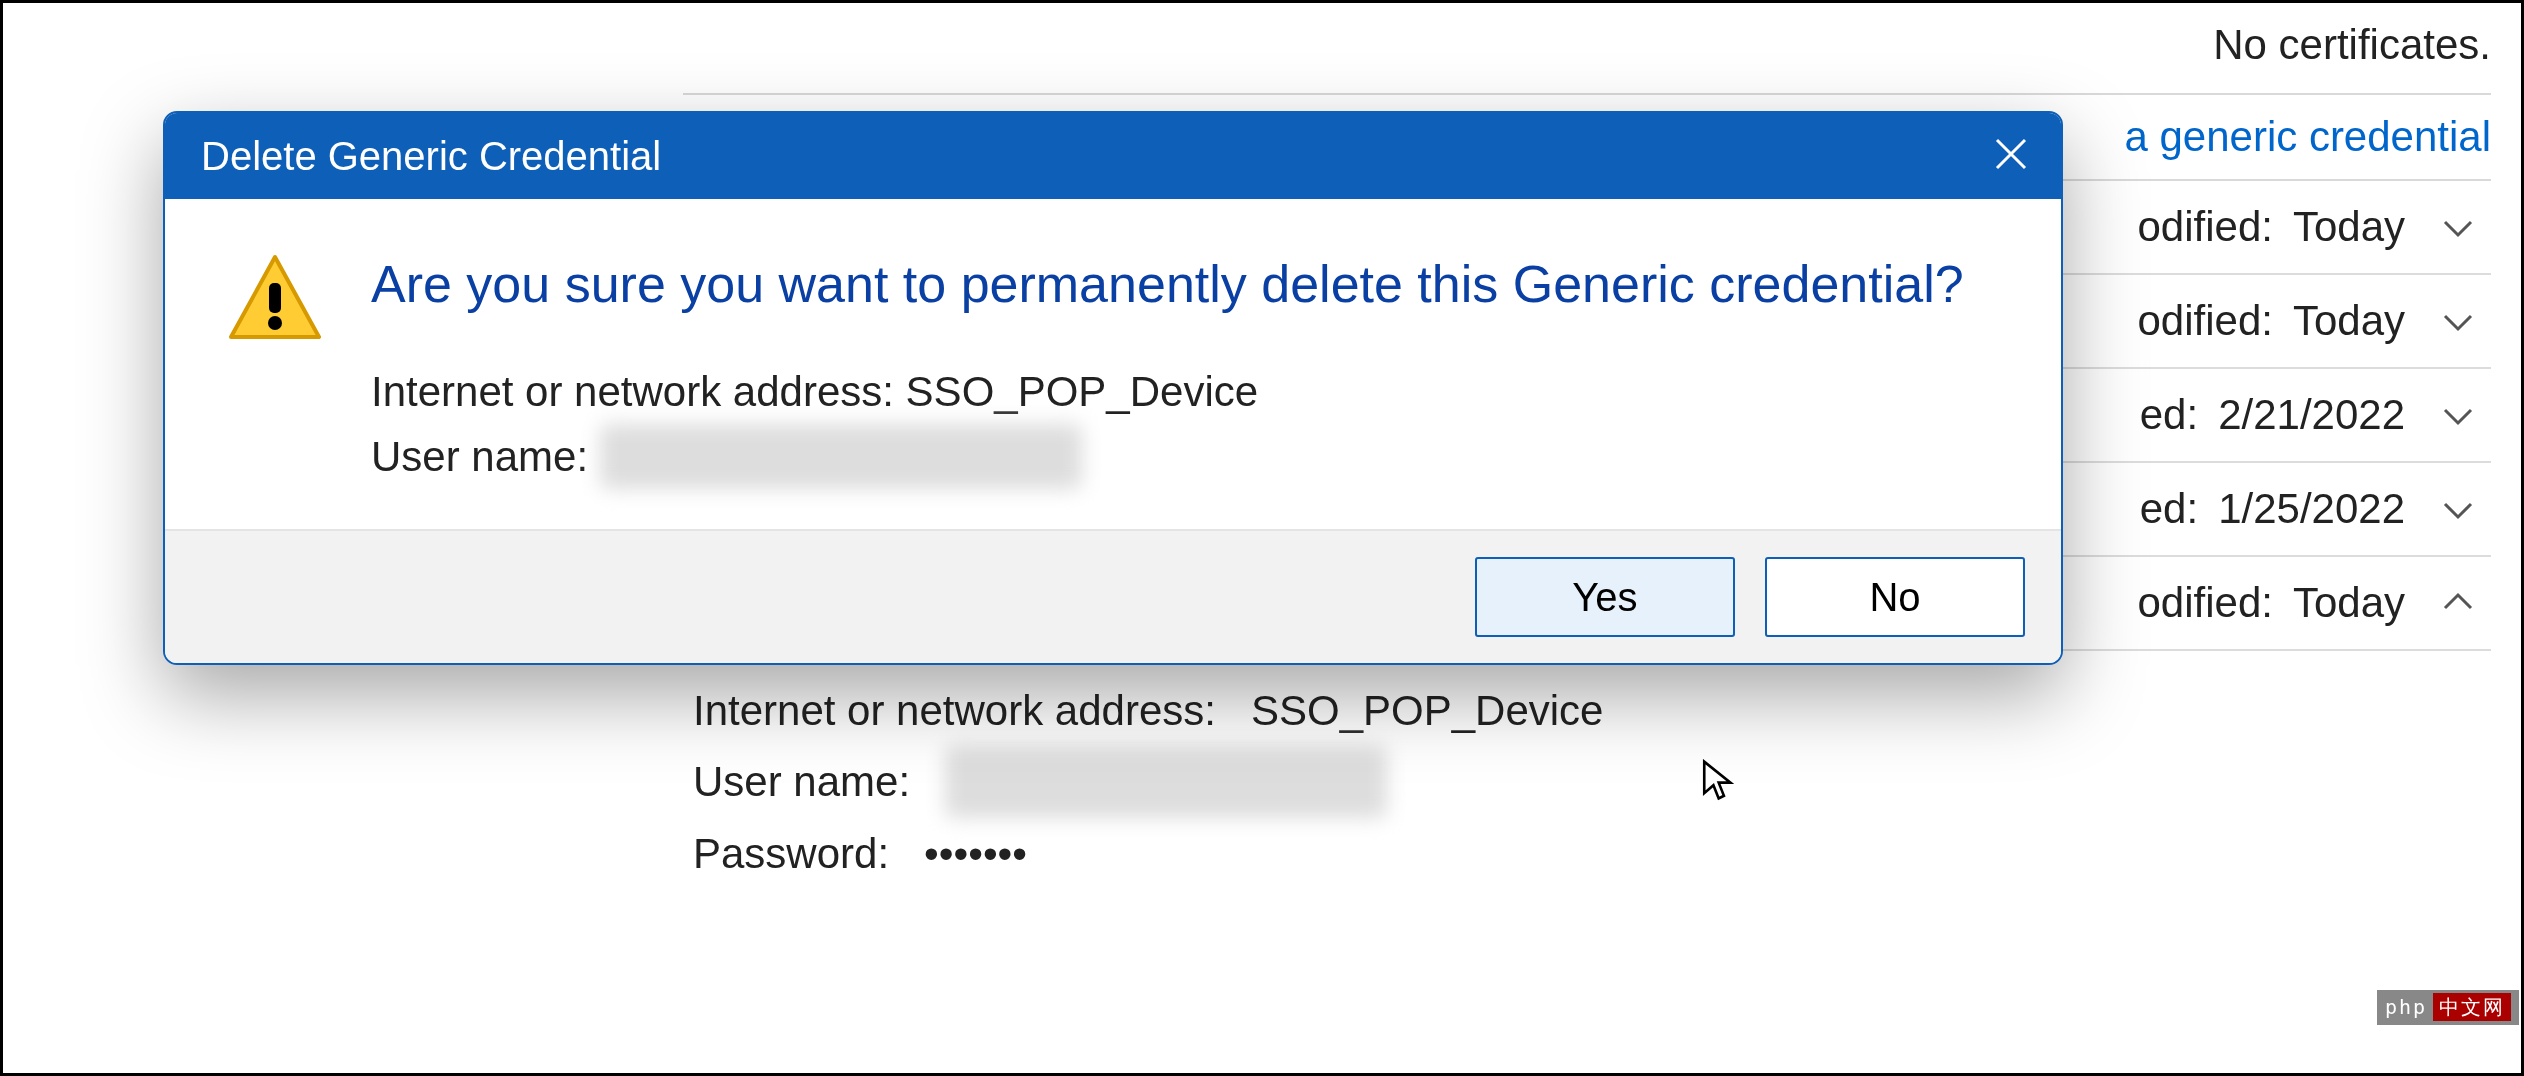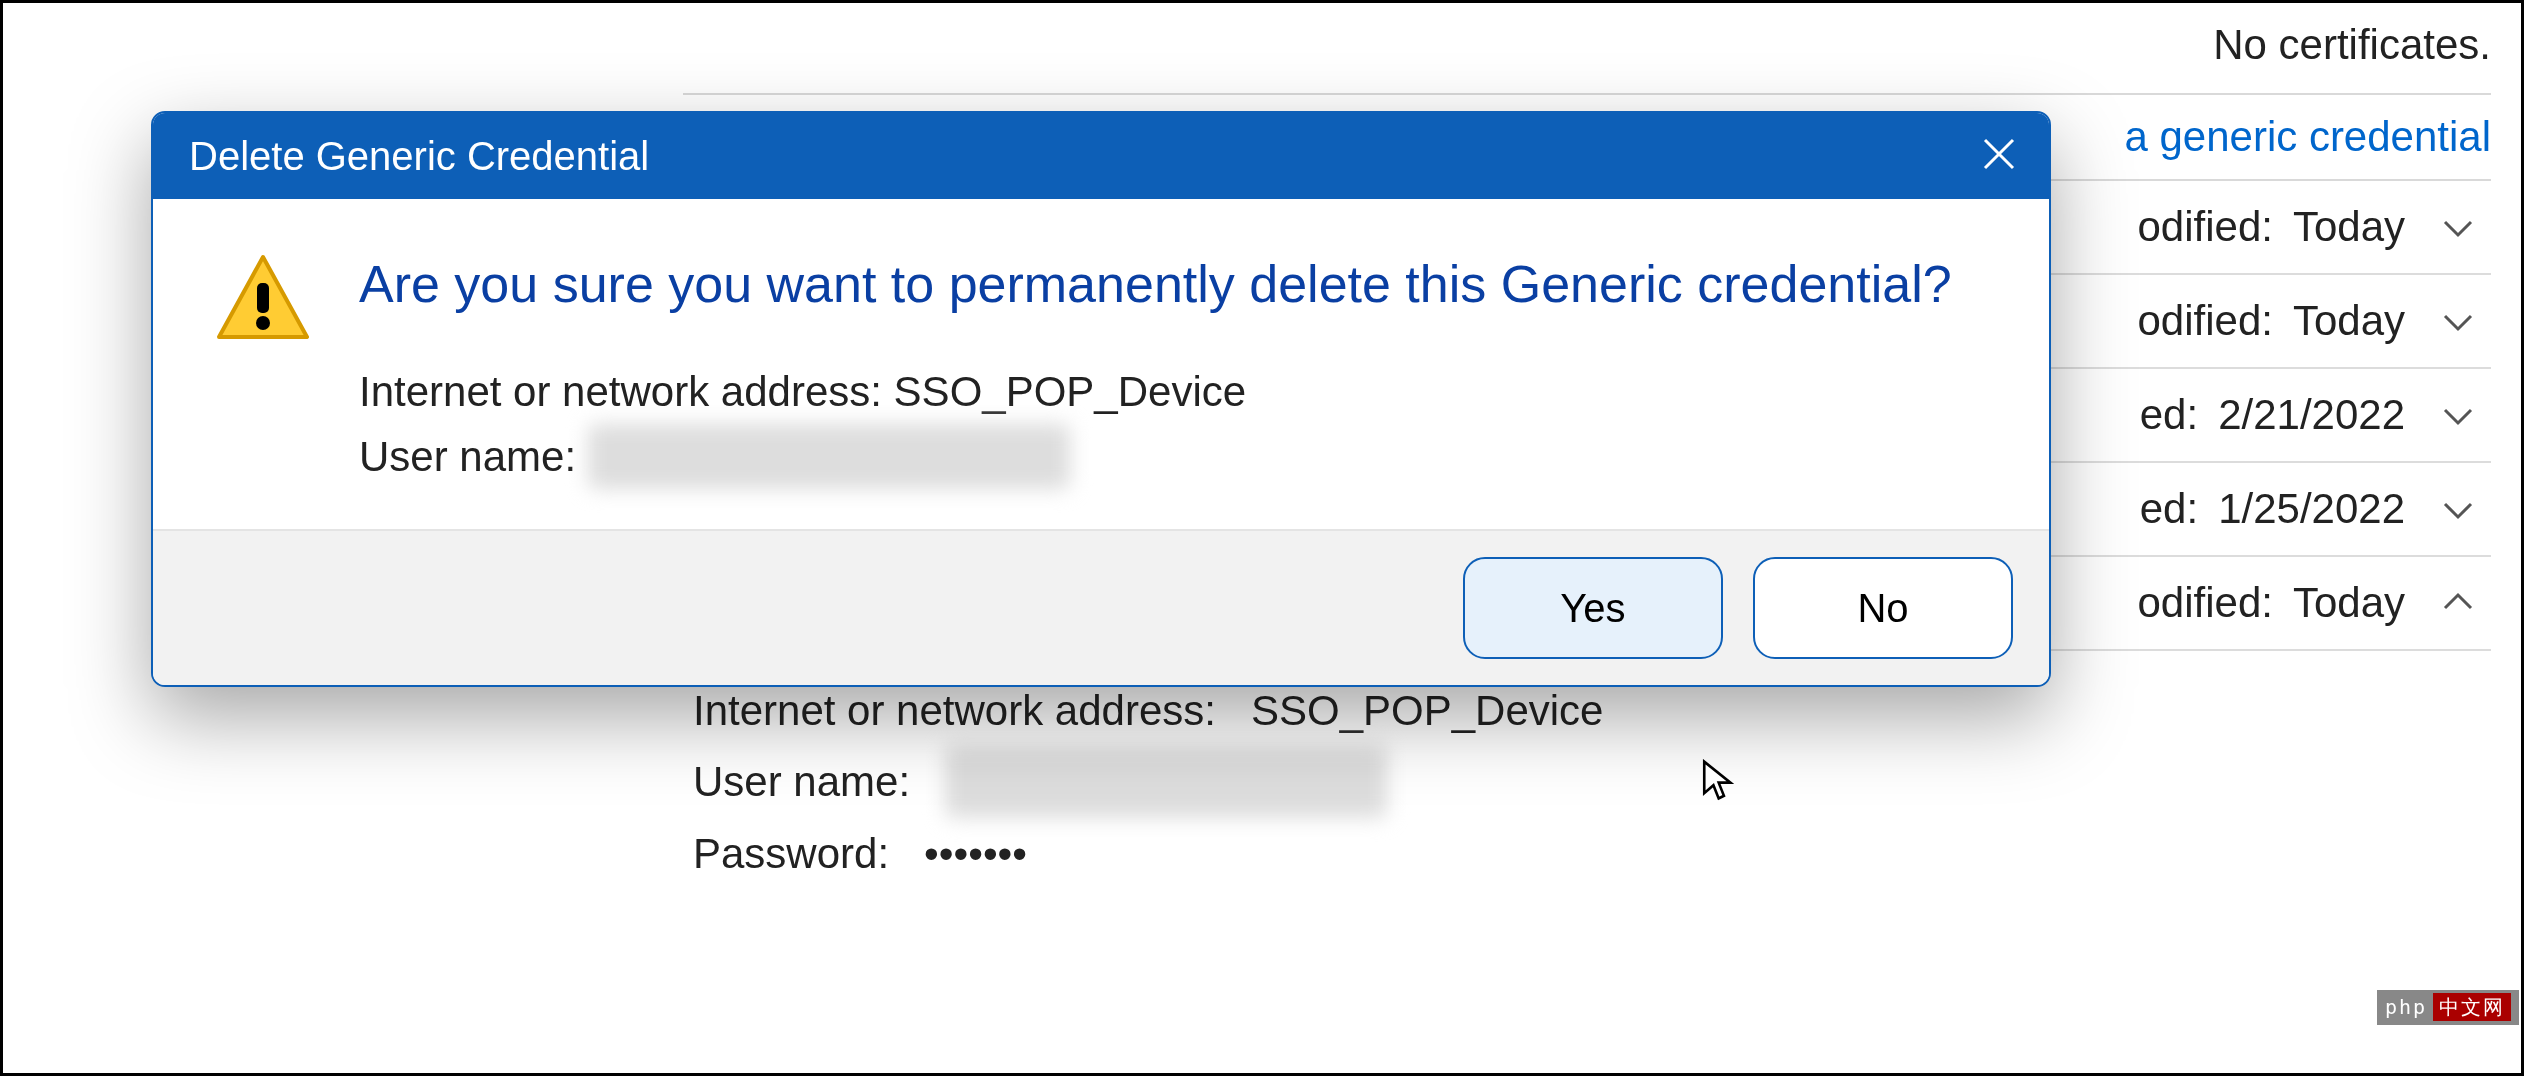--- a/index.html
+++ b/index.html
@@ -10,34 +10,34 @@
   .no-cert { font-size: 42px; color: #222; }
   .generic-link-row { display: flex; justify-content: flex-end; padding: 18px 0; border-bottom: 2px solid #d9d9d9; }
   .generic-link { color: #0066cc; font-size: 42px; }
   .cred-row { display: flex; justify-content: flex-end; align-items: center; padding: 22px 10px 22px 0; border-bottom: 2px solid #dcdcdc; font-size: 42px; color: #222; }
   .cred-row .mod-label { color: #222; }
   .cred-row .mod-value { margin-left: 20px; margin-right: 30px; }
   .chev { width: 46px; height: 46px; display: flex; align-items: center; justify-content: center; }
   .chev svg { width: 34px; height: 34px; }
   .detail { padding: 24px 10px; font-size: 42px; color: #222; line-height: 1.7; }
   .detail .blur { display:inline-block; filter: blur(10px); background: #ddd; color: #ddd; border-radius: 8px; padding: 0 40px; }
-  .dialog-overlay { position: absolute; left: 148px; top: 108px; width: 1900px; background: #fff; border: 2px solid #0d5fb7; border-radius: 14px; box-shadow: 0 30px 80px rgba(0,0,0,0.35); overflow: hidden; }
+  .dialog-overlay { position: absolute; left: 160px; top: 108px; width: 1900px; background: #fff; border: 2px solid #0d5fb7; border-radius: 14px; box-shadow: 0 30px 80px rgba(0,0,0,0.35); overflow: hidden; }
   .titlebar { background: #0d5fb7; color: #fff; display: flex; align-items: center; justify-content: space-between; padding: 0 20px 0 36px; height: 86px; }
   .titlebar .title { font-size: 40px; font-weight: 400; }
   .closebtn { width: 60px; height: 60px; display:flex; align-items:center; justify-content:center; cursor:pointer; }
   .closebtn svg { width: 40px; height: 40px; }
   .dlg-body { padding: 50px 60px 40px 60px; display: flex; gap: 46px; }
   .warn-icon { flex: 0 0 100px; }
   .warn-icon svg { width: 100px; height: 100px; }
   .dlg-text { flex: 1; }
   .dlg-headline { color: #0a3fa3; font-size: 52px; line-height: 1.35; margin-bottom: 40px; }
   .dlg-info { font-size: 42px; color: #222; line-height: 1.55; }
   .dlg-info .blur { display:inline-block; filter: blur(10px); background: #ddd; color: #ddd; border-radius: 8px; padding: 0 60px; }
   .dlg-buttons { background: #f2f2f2; border-top: 2px solid #e4e4e4; padding: 26px 36px; display: flex; justify-content: flex-end; gap: 30px; }
-  .dlg-btn { width: 260px; height: 102px; border: 2px solid #0d5fb7; border-radius: 22px; background: #fff; font-size: 40px; color: #000; cursor: pointer; }
+  .dlg-btn { width: 260px; height: 80px; border: 2px solid #0d5fb7; border-radius: 3px; background: #fff; font-size: 40px; color: #000; cursor: pointer; }
   .dlg-btn.primary { background: #e6f1fb; }
   .cursor { position: absolute; left: 1696px; top: 756px; width: 42px; height: 42px; pointer-events:none; }
   .cursor svg { width: 42px; height: 42px; }
   .watermark { position: absolute; right: 2px; bottom: 48px; background: #888; color: #fff; font-size: 20px; padding: 4px 8px; font-family: monospace; letter-spacing: 2px; margin-top: 48px; }
   .watermark .red { background: #a00; padding: 2px 6px; margin-left: 6px; }
 </style>
 </head>
 <body>
 
 <div class="page">

